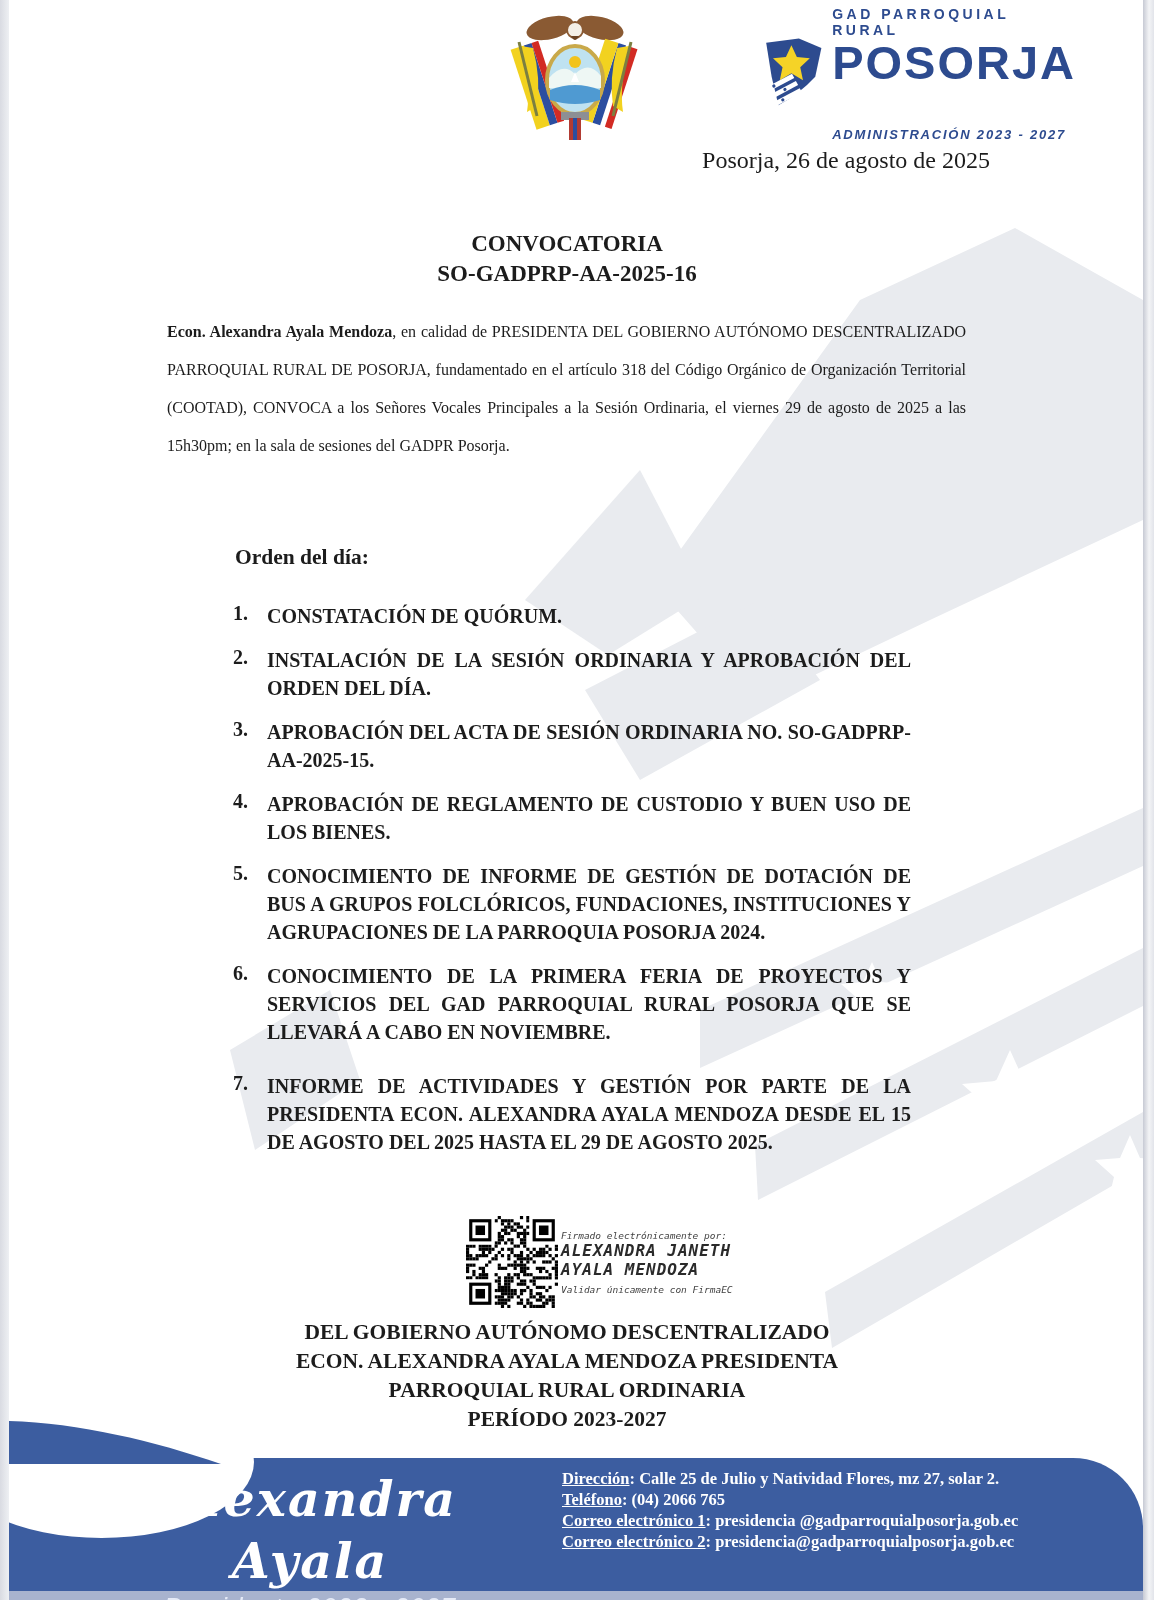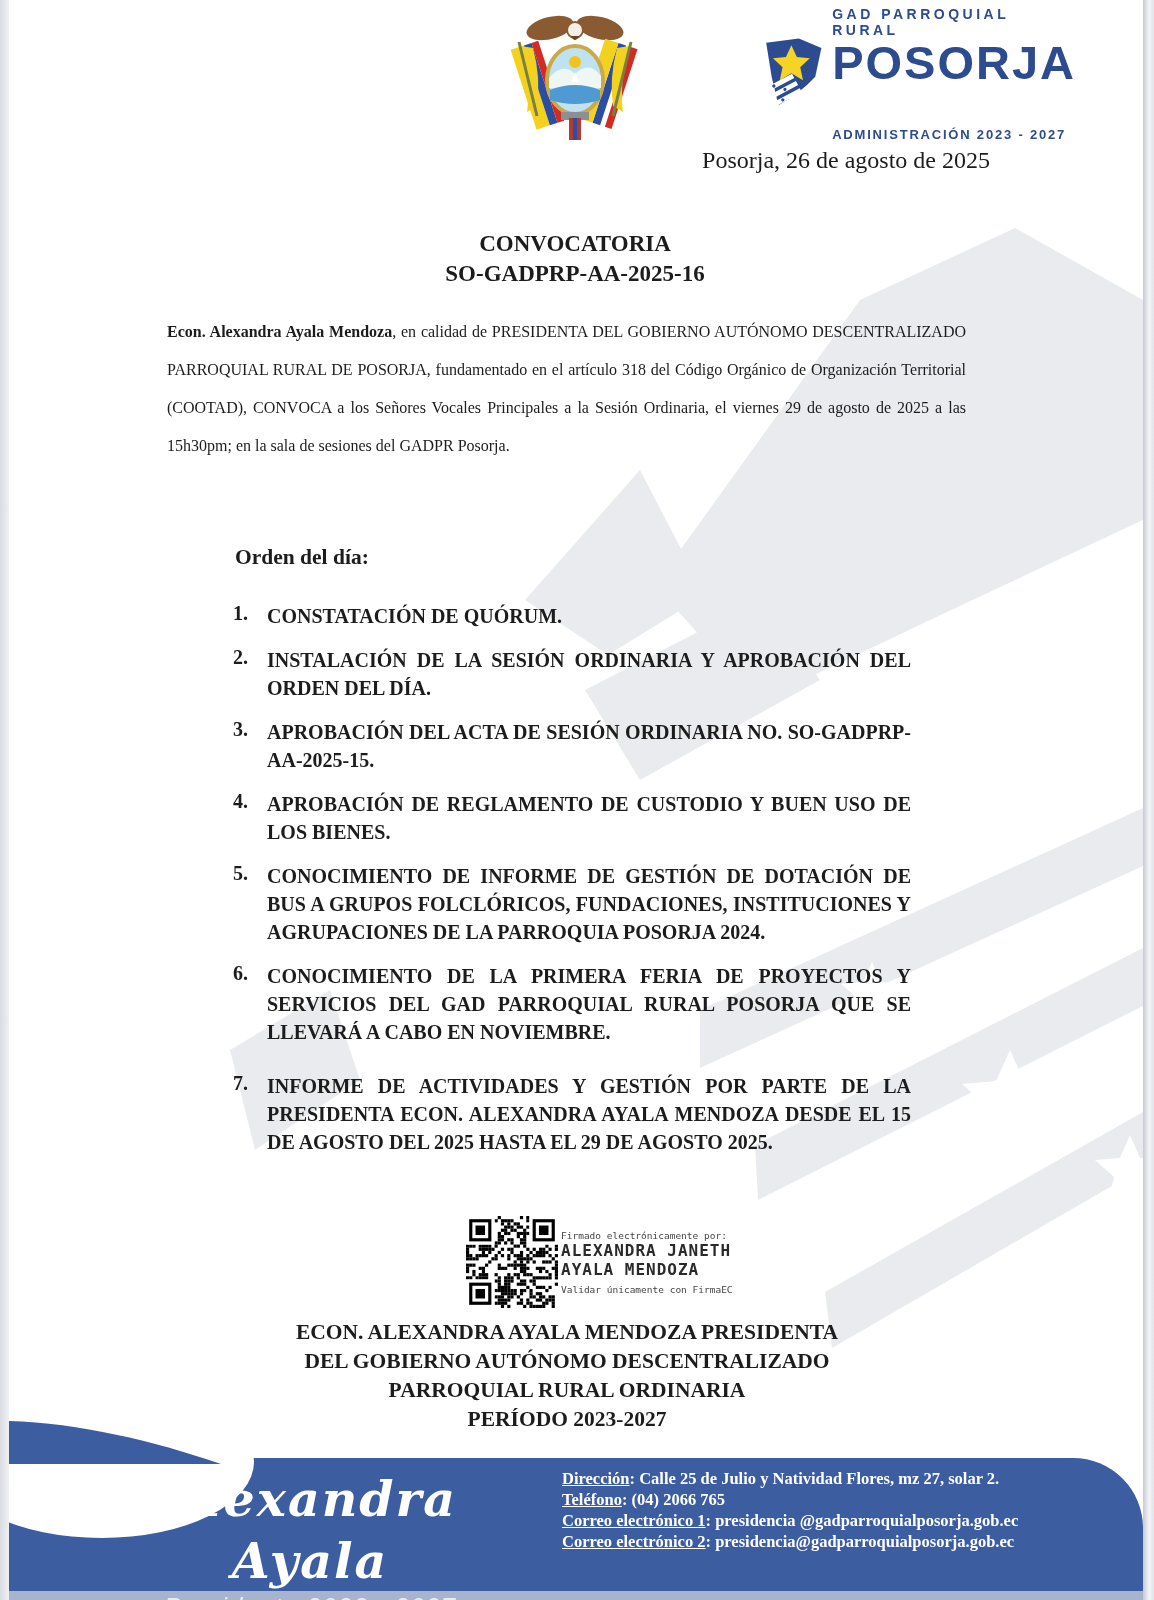--- a/index.html
+++ b/index.html
@@ -11,41 +11,41 @@
         background:linear-gradient(90deg,#c7cad4,#f3f4f6 55%,#e2e4ea);z-index:6;}
   .wm{position:absolute;left:0;top:0;z-index:0;}
   .content{position:absolute;left:0;top:0;width:100%;height:100%;z-index:1;}
 
   
   .coat{position:absolute;left:503px;top:6px;width:144px;height:138px;}
   .logo{position:absolute;left:758px;top:10px;width:318px;height:128px;display:flex;align-items:center;}
   .logo-text{margin-left:6px;color:#2d4b8f;font-family:"Liberation Sans",sans-serif;}
   .logo-top{font-size:14px;font-weight:bold;letter-spacing:3.5px;}
   .logo-name{font-size:47px;font-weight:bold;letter-spacing:2px;line-height:1.05;}
-  .logo-admin{font-size:13px;font-weight:bold;letter-spacing:1.8px;margin-top:39px;}
+  .logo-admin{font-size:13px;font-weight:bold;font-style:italic;letter-spacing:1.8px;margin-top:39px;}
 
   .date-line{position:absolute;left:380px;top:147px;width:610px;text-align:right;font-size:24px;}
 
-  .title-block{position:absolute;left:8px;top:229px;width:1134px;text-align:center;
+  .title-block{position:absolute;left:0;top:229px;width:1134px;text-align:center;
         font-weight:bold;font-size:23px;line-height:30px;}
 
   .body-par{position:absolute;left:167px;top:313px;width:799px;font-size:16px;
         line-height:38px;text-align:justify;}
 
   .agenda-head{position:absolute;left:235px;top:545px;font-size:21.5px;font-weight:bold;}
 
   .agenda{position:absolute;left:233px;top:602px;width:678px;font-size:20px;font-weight:bold;}
   .li{display:flex;margin-bottom:16px;}
   .li .num{width:34px;flex:none;}
   .li .txt{flex:1;text-align:justify;line-height:28px;}
   .li.extra-gap{margin-top:26px;}
 
   .qr-row{position:absolute;left:466px;top:1216px;display:flex;}
   .qr-box{width:92px;height:92px;}
-  .qr-caption{margin-left:3px;padding-top:14px;font-family:"DejaVu Sans Mono",monospace;color:#2a2a2a;}
+  .qr-caption{margin-left:3px;padding-top:14px;font-family:"DejaVu Sans Mono",monospace;color:#2a2a2a;font-style:italic;}
   .fir-small{font-size:9.5px;color:#444;}
   .fir-name{font-size:16px;font-weight:bold;letter-spacing:1px;line-height:19px;}
   .fir-small2{font-size:9.5px;color:#444;margin-top:5px;}
 
   .sig-block{position:absolute;left:0;top:1318px;width:1134px;text-align:center;
         font-weight:bold;font-size:21.5px;line-height:29px;}
 
   
   .footer-band{position:absolute;left:9px;right:11px;top:1458px;bottom:0;
         background:#3c5da0;border-top-right-radius:70px;z-index:2;}
@@ -482,22 +482,22 @@
         </svg>
       <div class="qr-caption">
         <div class="fir-small">Firmado electrónicamente por:</div>
         <div class="fir-name">ALEXANDRA JANETH</div>
         <div class="fir-name">AYALA MENDOZA</div>
         <div class="fir-small2">Validar únicamente con FirmaEC</div>
       </div>
     </div>
 
     <div class="sig-block" id="sig-block">
+        <div>DEL GOBIERNO AUTÓNOMO DESCENTRALIZADO</div>
         <div>ECON. ALEXANDRA AYALA MENDOZA PRESIDENTA</div>
-        <div>DEL GOBIERNO AUTÓNOMO DESCENTRALIZADO</div>
         <div>PARROQUIAL RURAL ORDINARIA</div>
         <div>PERÍODO 2023-2027</div>
       </div>
 
     <div class="footer-band">
       <div class="footer-dip"></div>
     </div>
     <svg class="footer-crest" viewBox="0 0 230 50">
       <path d="M0,4 C70,6 145,24 212,47 L0,47 Z" fill="#3c5da0"></path>
     </svg>

